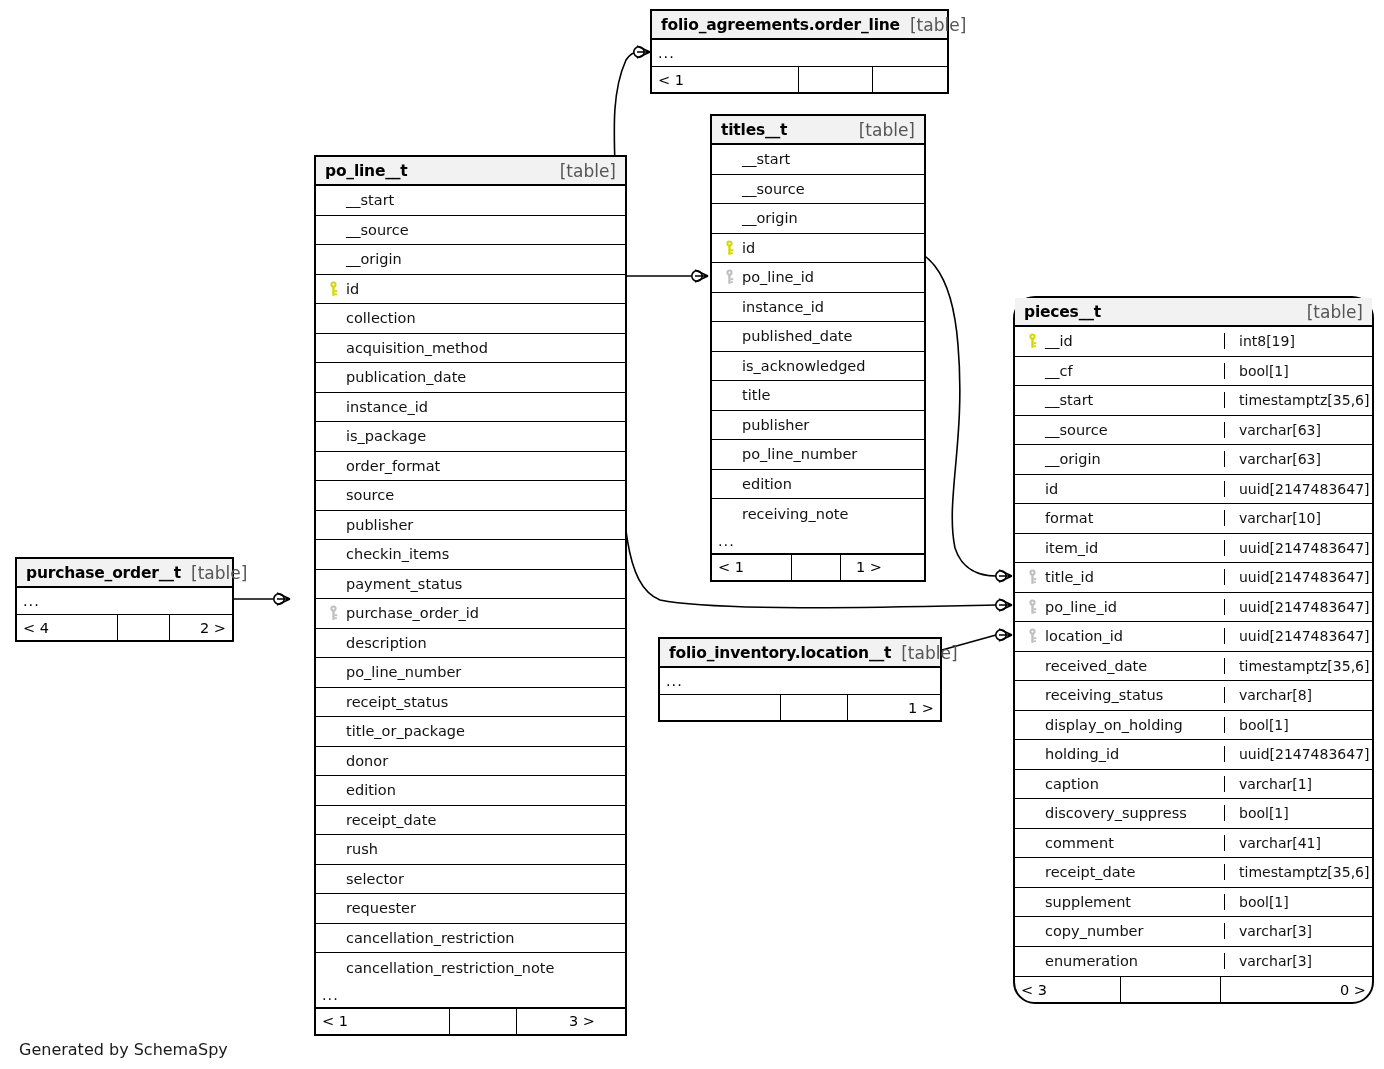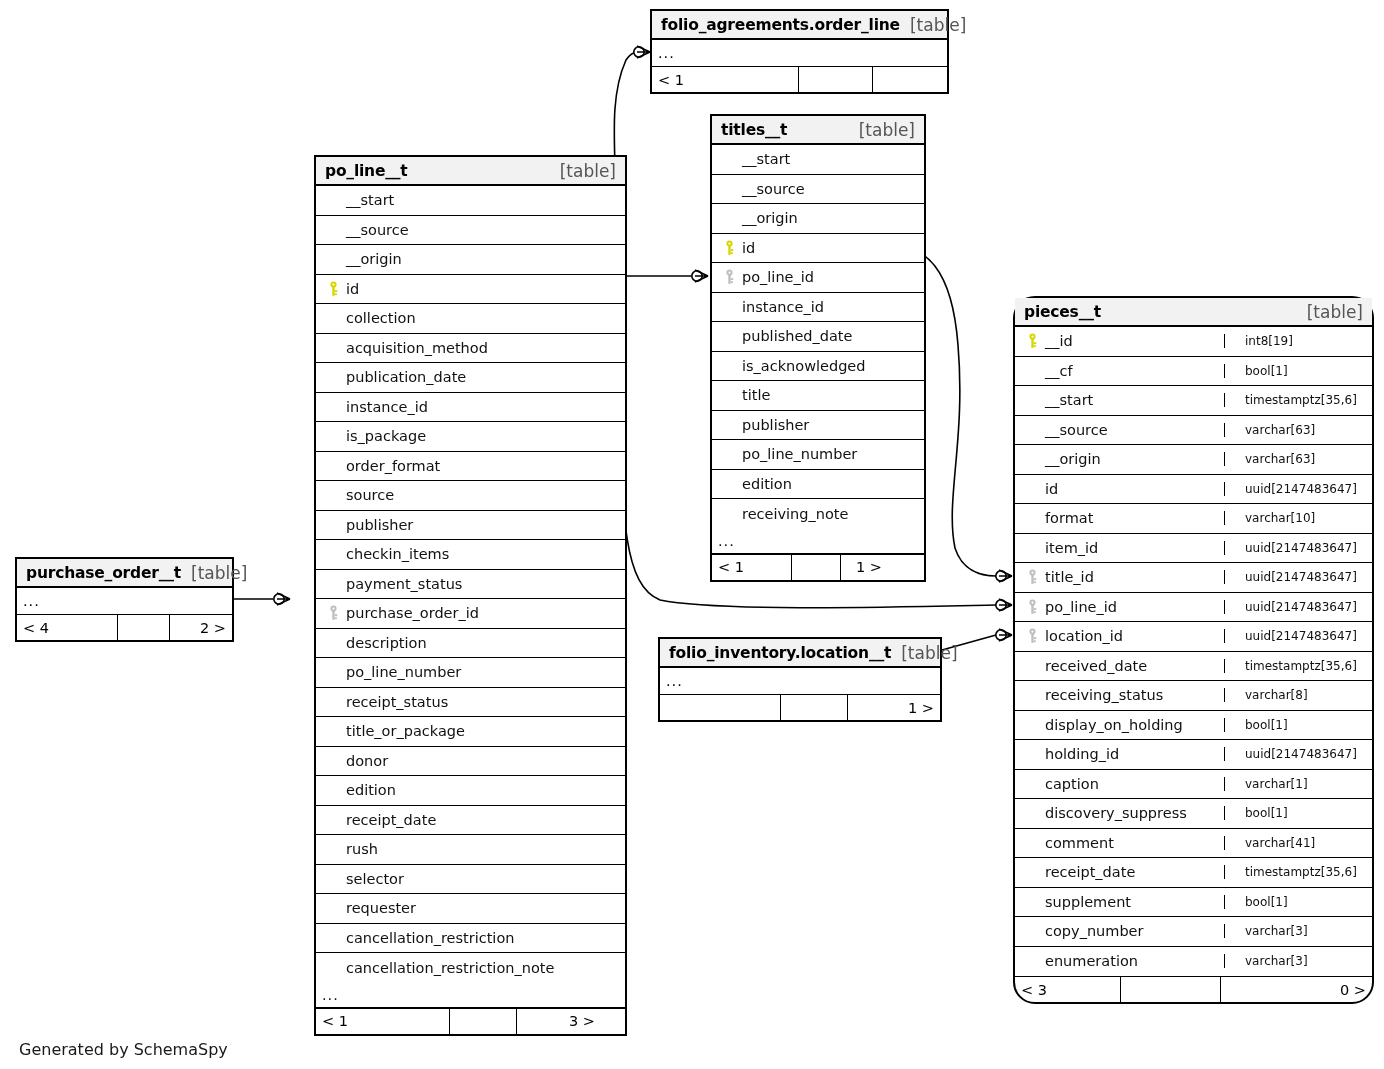--- a/index.html
+++ b/index.html
@@ -72,25 +72,25 @@
     box-sizing: border-box;
     display: flex;
     align-items: center;
     padding-left: 7px;
     flex: 1 1 auto;
     overflow: hidden;
   }
   .col-type {
     box-sizing: border-box;
     border-left: 1px solid #000000;
-    padding-left: 20px;
+    padding-left: 14px;
     width: 148px;
     flex: 0 0 148px;
     overflow: hidden;
-    font-size: 12px;
+    font-size: 14px;
   }
   .keyslot {
     width: 20px;
     flex: 0 0 20px;
     display: flex;
     align-items: center;
     justify-content: center;
   }
   .key-ico { display: block; }
   .cname { padding-left: 3px; }

